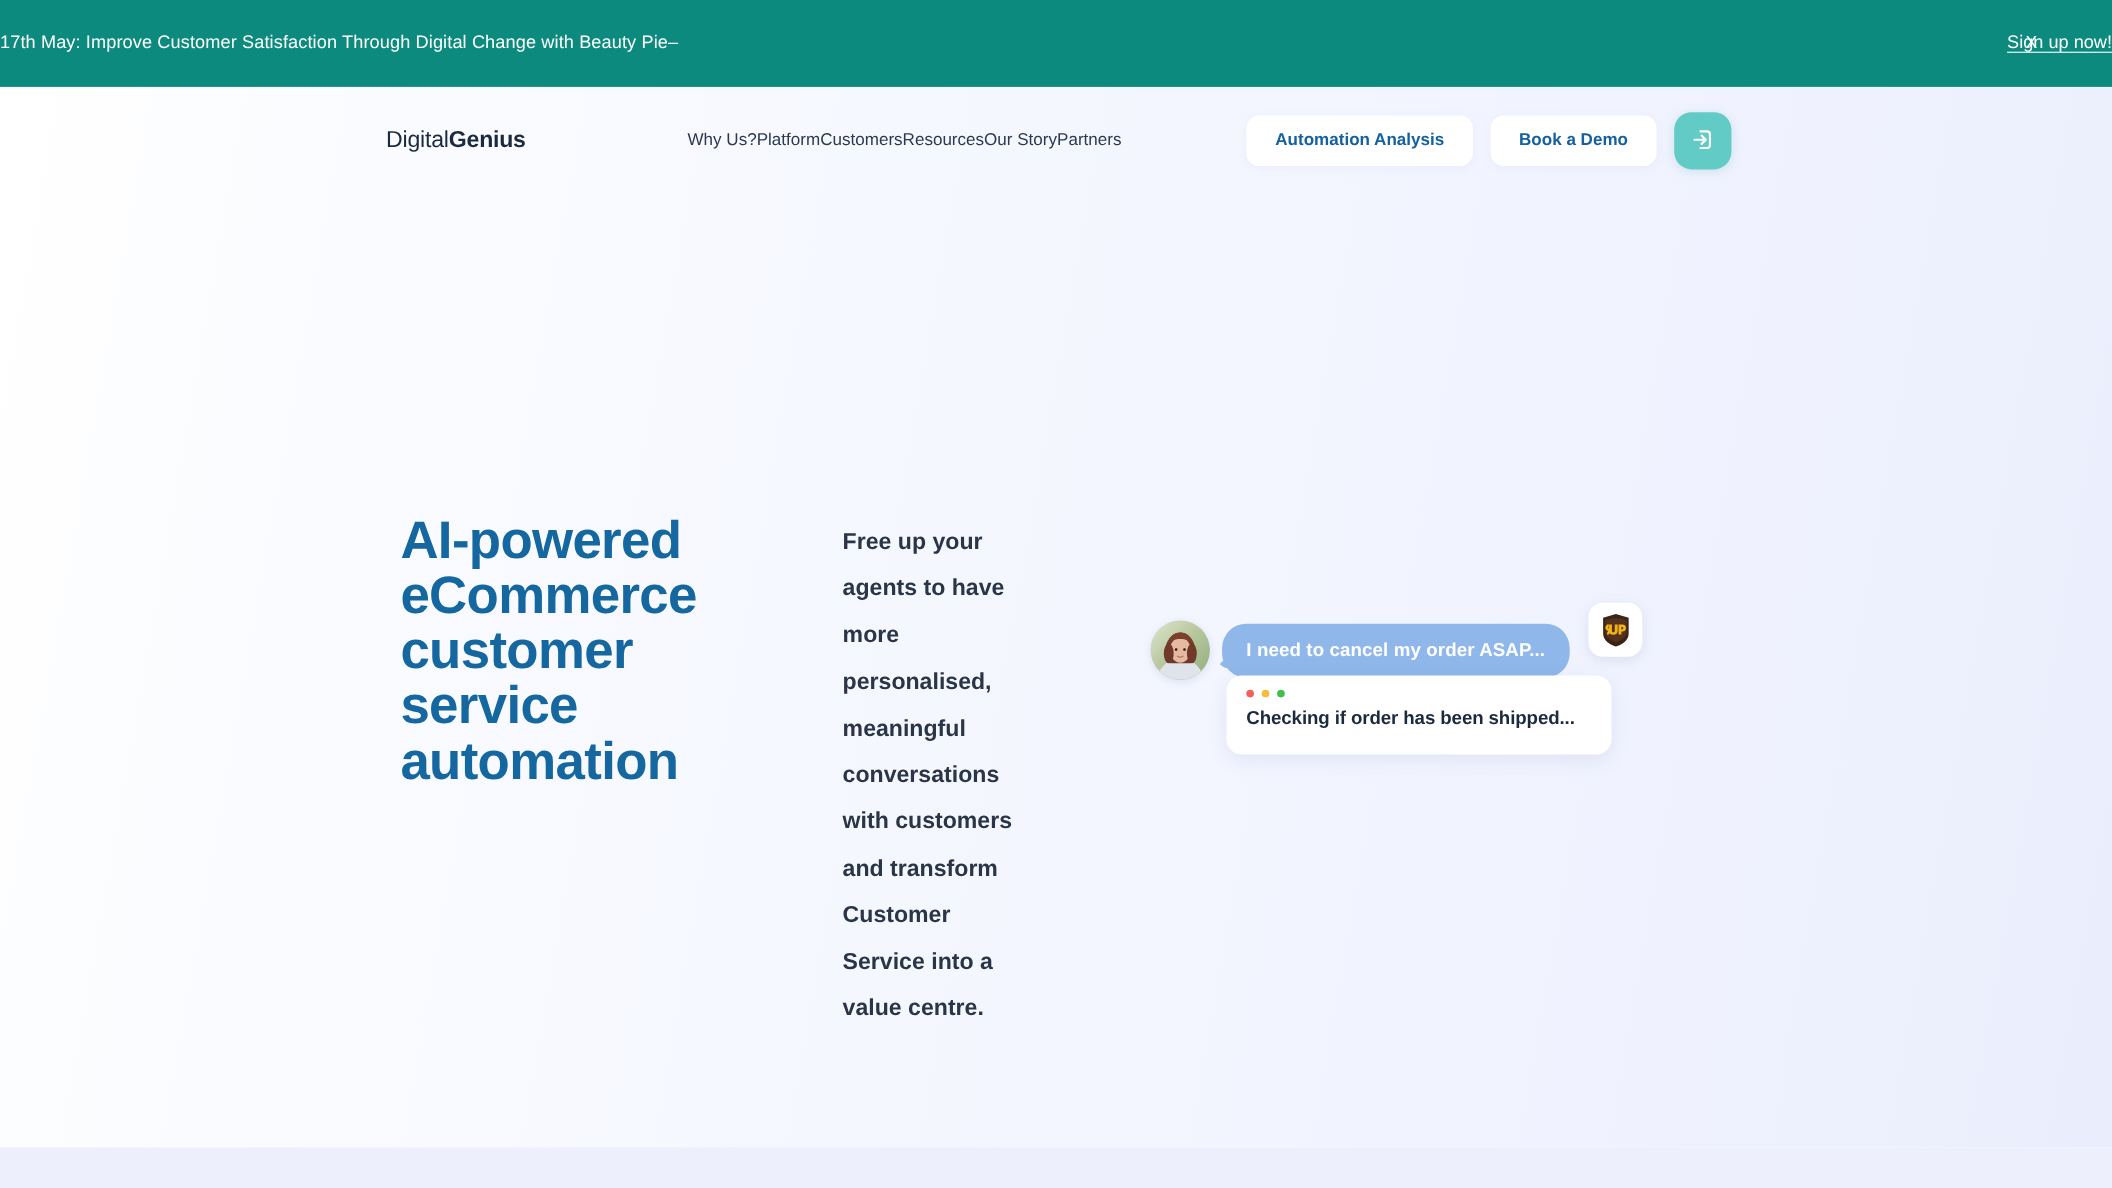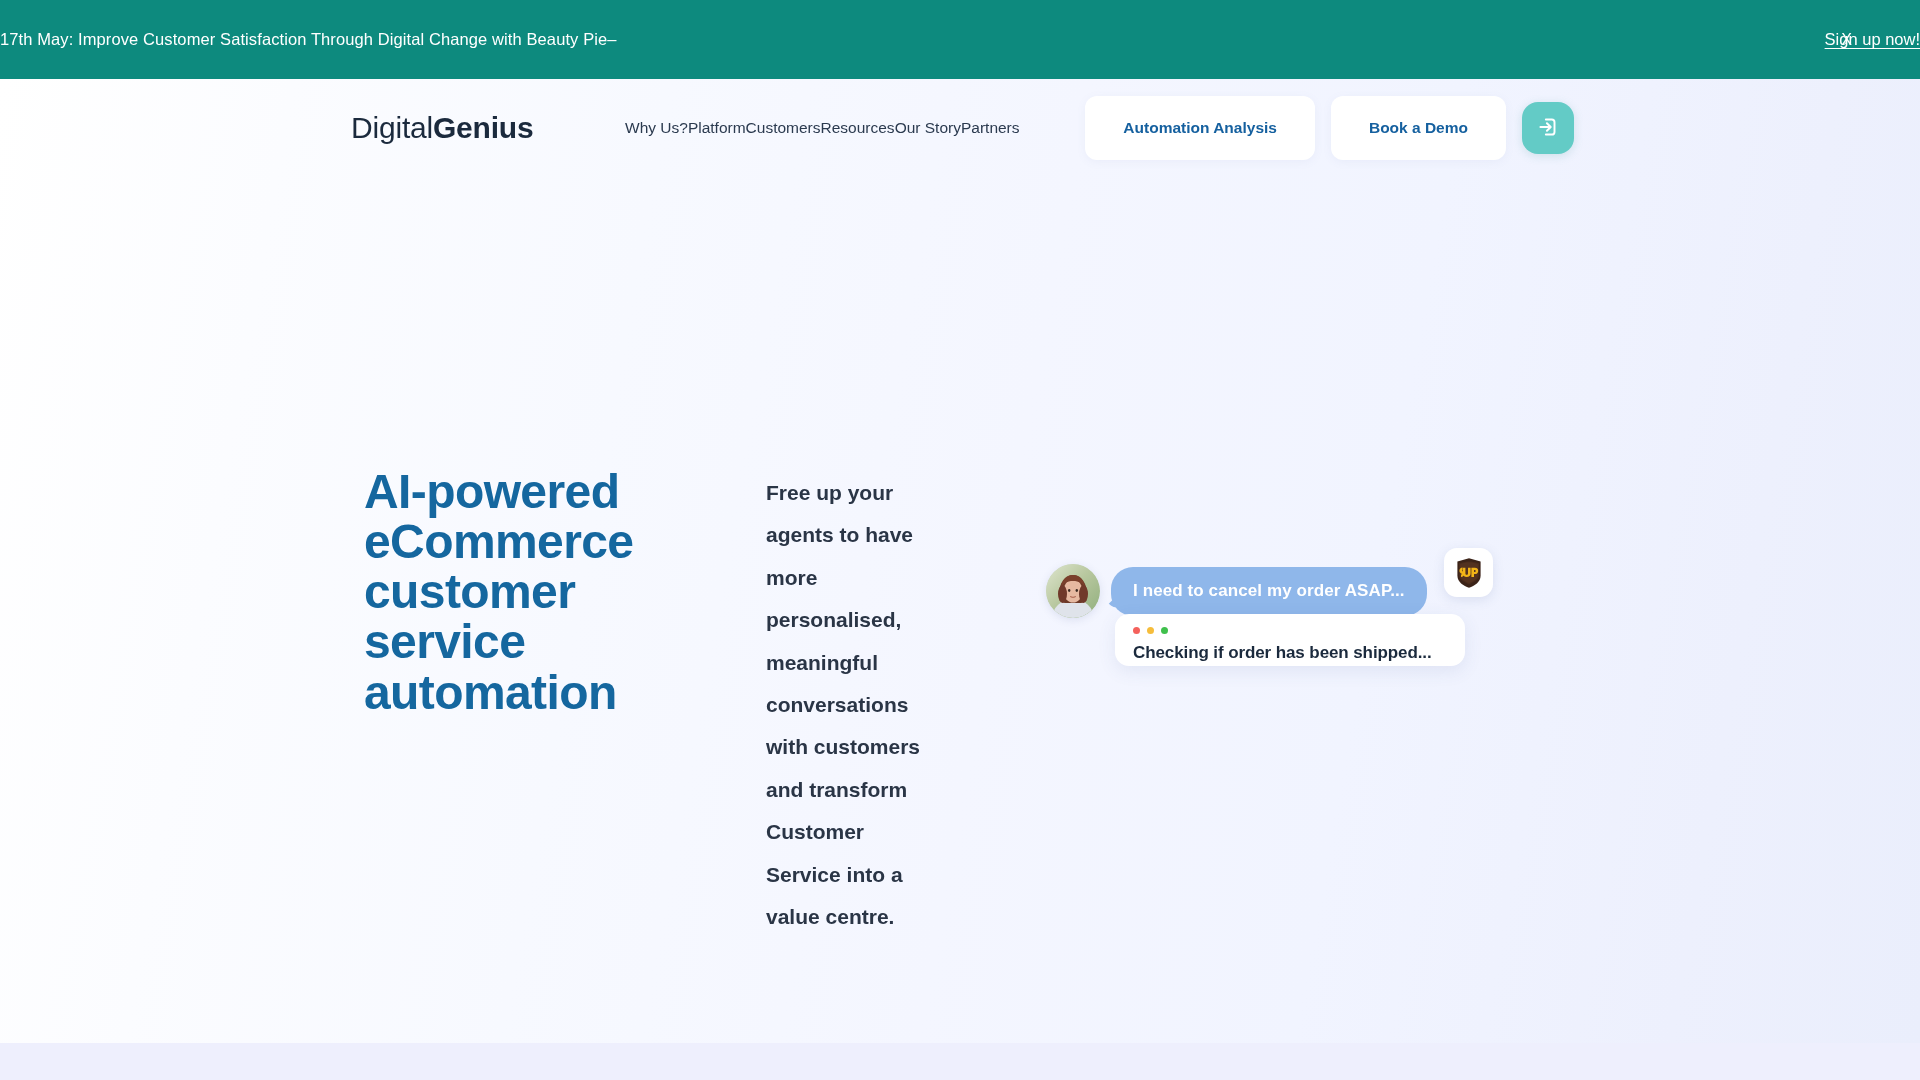--- a/index.html
+++ b/index.html
@@ -82,21 +82,21 @@
     width: 1920px;
     height: 98px;
     display: flex;
     align-items: center;
   }
   .logo {
     position: absolute;
     left: 351px;
     top: 50%;
     transform: translateY(-50%);
-    font-size: 30px;
+    font-size: 21px;
     color: #1b2a3d;
     letter-spacing: -0.2px;
     cursor: pointer;
     white-space: nowrap;
   }
   .logo .logo-light { font-weight: 300; }
   .logo .logo-bold  { font-weight: 700; }
 
   .nav-links {
     position: absolute;
@@ -120,22 +120,22 @@
     top: 50%;
     transform: translateY(-50%);
     display: flex;
     align-items: center;
     gap: 16px;
   }
   .btn-pill {
     background: #ffffff;
     border: none;
     border-radius: 12px;
-    height: 64px;
-    padding: 0 38px;
+    height: 46px;
+    padding: 0 26px;
     font-family: "Liberation Sans", sans-serif;
     font-size: 15.5px;
     font-weight: 700;
     color: #15609f;
     cursor: pointer;
     white-space: nowrap;
     box-shadow: 0 2px 10px rgba(120,130,180,0.07);
   }
   .btn-login {
     width: 52px;
@@ -239,21 +239,21 @@
     align-items: center;
     justify-content: center;
   }
   .ups-card svg { display: block; }
 
   .status-card {
     position: absolute;
     left: 69px;
     top: 66px;
     width: 350px;
-    height: 52px;
+    height: 72px;
     border-radius: 14px;
     background: #ffffff;
     box-shadow: 0 5px 18px rgba(70,90,150,0.1);
     padding: 13px 0 0 18px;
   }
   .dots {
     display: flex;
     gap: 7px;
     margin-bottom: 9px;
   }

